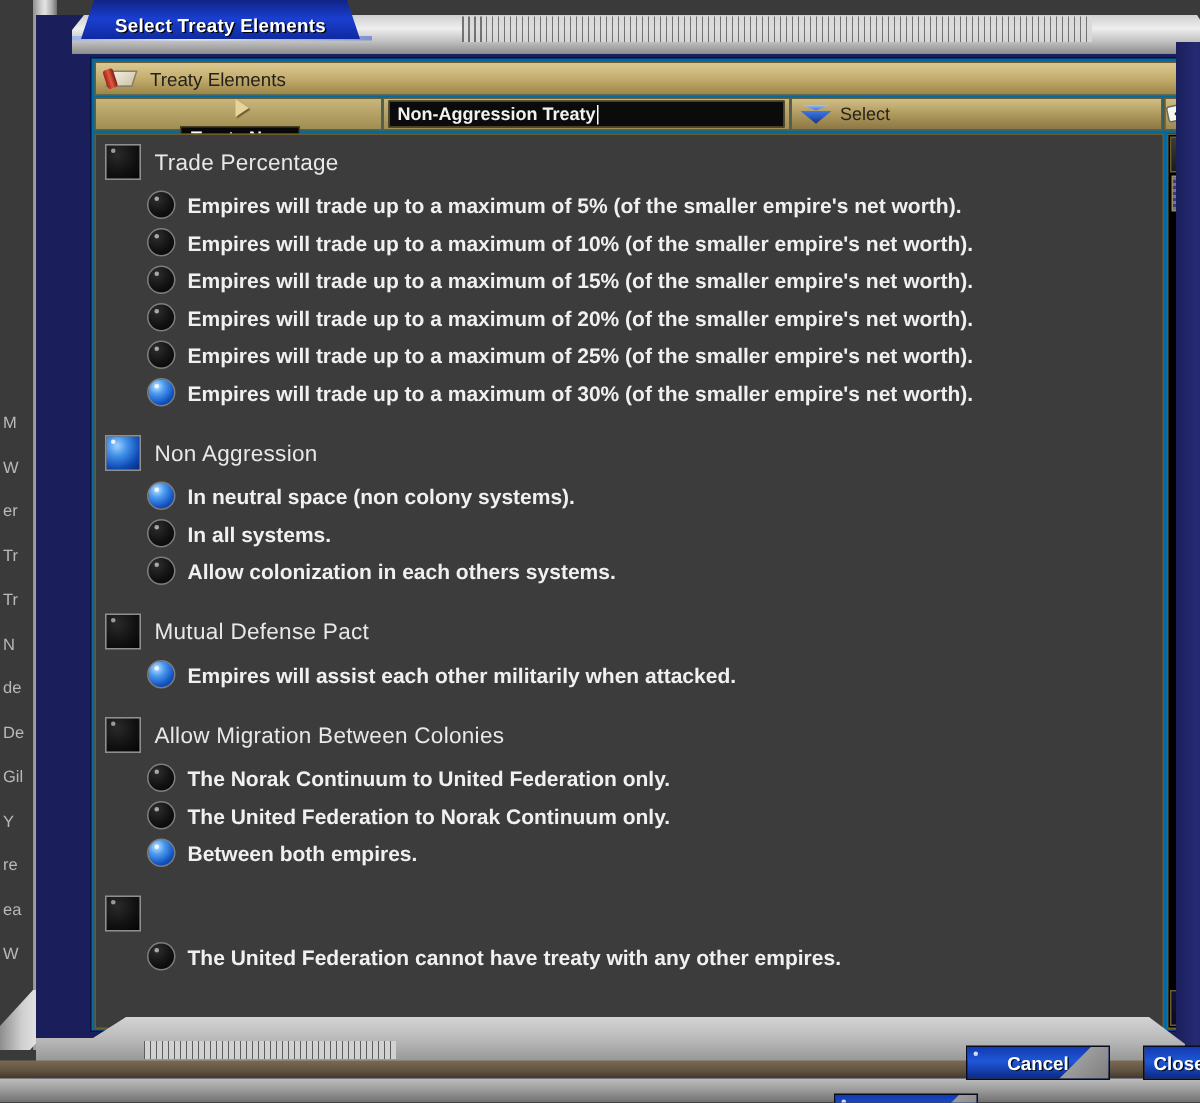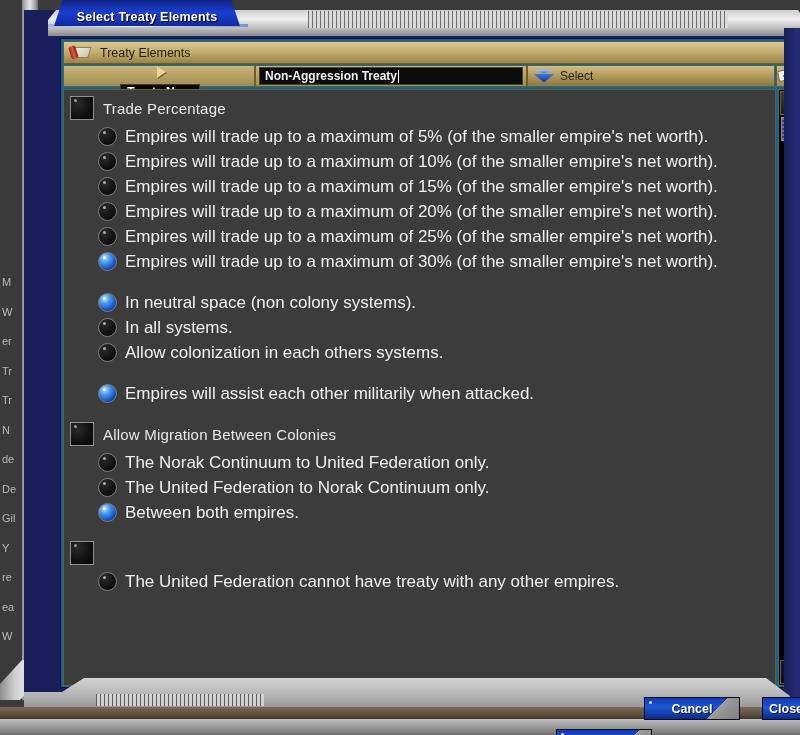--- a/index.html
+++ b/index.html
@@ -222,21 +222,21 @@
     position: relative;
   }
   .rad::after {
     content:''; position:absolute; left:4px; top:3px; width:3px; height:3px;
     background:#a8a8a8; border-radius:50%;
   }
   .rad.on {
     background: radial-gradient(circle at 33% 27%, #bfe2ff 0%, #4d9bf0 30%, #1252c0 68%, #07306f 100%);
   }
   .rad.on::after { background:#f0f8ff; }
-  .opt-label { color: #f0f0f0; font-size: 17px; font-weight: normal; }
+  .opt-label { color: #f0f0f0; font-size: 14px; font-weight: bold; }
 
   
   .sb {
     position: absolute; left: 717px; top: 50px; width: 21px; height: 597px;
     background: #000;
     border: 1px solid #6d5c2e;
   }
   .sb-btn {
     position: absolute; left: 1px; width: 19px; height: 24px;
     border: 1px solid #6d5c2e;
@@ -391,34 +391,42 @@
               <div class="opt">
                 <span class="rad"></span>
                 <span class="opt-label">Empires will trade up to a maximum of 25% (of the smaller empire's net worth).</span>
               </div>
               <div class="opt">
                 <span class="rad on"></span>
                 <span class="opt-label">Empires will trade up to a maximum of 30% (of the smaller empire's net worth).</span>
               </div>
             </div>
             <div class="group">
+              <div class="group-head">
+                <span class="chk on"></span>
+                <span class="group-title">Non Aggression</span>
+              </div>
               <div class="opt">
                 <span class="rad on"></span>
                 <span class="opt-label">In neutral space (non colony systems).</span>
               </div>
               <div class="opt">
                 <span class="rad"></span>
                 <span class="opt-label">In all systems.</span>
               </div>
               <div class="opt">
                 <span class="rad"></span>
                 <span class="opt-label">Allow colonization in each others systems.</span>
               </div>
             </div>
             <div class="group">
+              <div class="group-head">
+                <span class="chk"></span>
+                <span class="group-title">Mutual Defense Pact</span>
+              </div>
               <div class="opt">
                 <span class="rad on"></span>
                 <span class="opt-label">Empires will assist each other militarily when attacked.</span>
               </div>
             </div>
             <div class="group">
               <div class="group-head">
                 <span class="chk"></span>
                 <span class="group-title">Allow Migration Between Colonies</span>
               </div>

